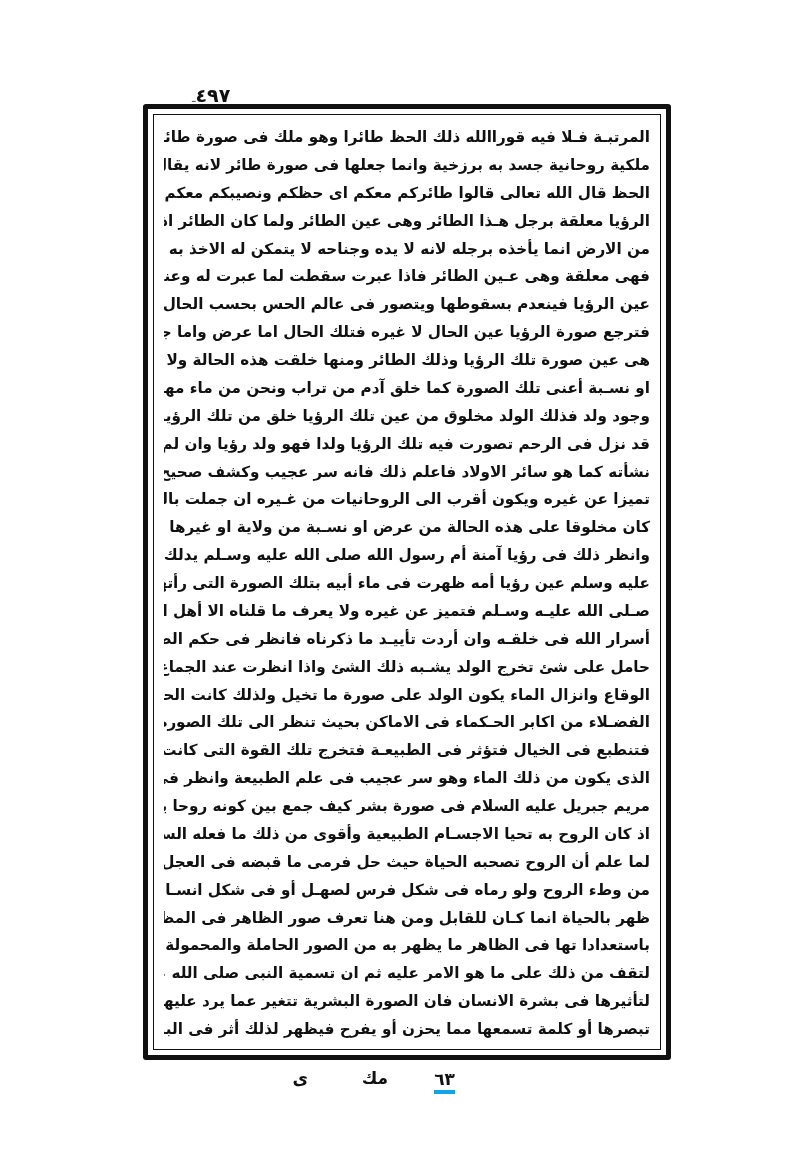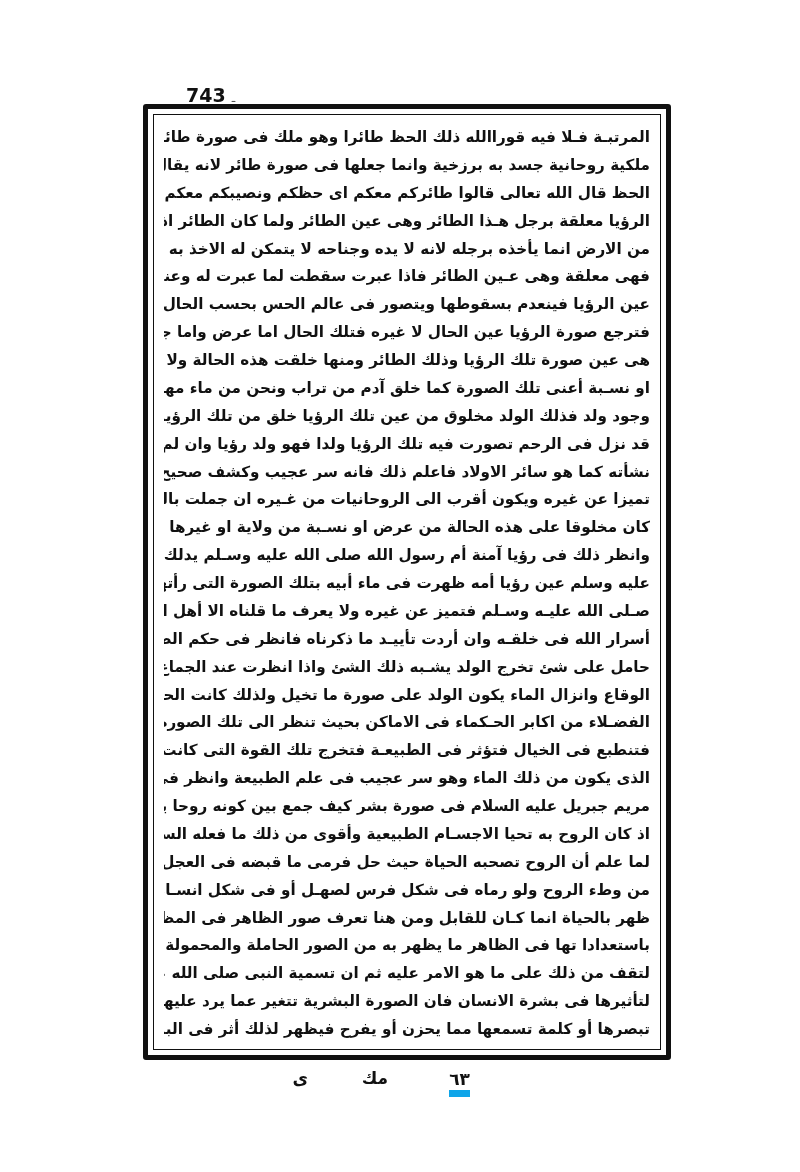--- a/index.html
+++ b/index.html
@@ -12,29 +12,29 @@
                    border: 5px solid #111111; border-radius: 3px; box-sizing: border-box; }
     .frame-inner { position: absolute; left: 5px; top: 5px; right: 5px; bottom: 5px;
                    border: 1.5px solid #111111; box-sizing: border-box; }
     .text-block { position: absolute; left: 10px; right: 10px; top: 8px; bottom: 6px;
                   direction: rtl; display: flex; flex-direction: column; justify-content: space-between; }
     .text-line { font-size: 15.2px; line-height: 28px; height: 28px; white-space: nowrap;
                  text-align: justify; text-align-last: justify; overflow: hidden;
                  font-weight: bold; letter-spacing: -0.2px; }
     .footer { position: absolute; top: 1068px; left: 0; width: 800px; height: 30px; direction: rtl; }
     .footer span { position: absolute; font-size: 17px; font-weight: bold; }
-    .sig-num { right: 330px; border-bottom: 7px solid #0ea5e9; line-height: 22px; }
+    .sig-num { right: 345px; border-bottom: 4px solid #0ea5e9; line-height: 22px; }
     .sig-mark { right: 412px; margin-left: 6px; }
     .sig-ya { right: 492px; }
   </style>
 </head>
 <body>
 
 <div class="page-number">
-  <span>743</span><span class="tick">ـ</span>
+  <span>٤٩٧</span><span class="tick">ـ</span>
 </div>
 
 <div class="frame-outer">
   <div class="frame-inner">
     <div class="text-block" id="text-block">
         <div class="text-line">المرتبـة فـلا فيه قوراالله ذلك الحظ طائرا وهو ملك فى صورة طائر كما يخلق من الاعمال صورا</div>
         <div class="text-line">ملكية روحانية جسد به برزخية وانما جعلها فى صورة طائر لانه يقال طارله سهمه بكذا والطائر</div>
         <div class="text-line">الحظ قال الله تعالى قالوا طائركم معكم اى حظكم ونصيبكم معكم من الخير والشر ويجعل</div>
         <div class="text-line">الرؤيا معلقة برجل هـذا الطائر وهى عين الطائر ولما كان الطائر اذا اقتنص شيأ من الصيد</div>
         <div class="text-line">من الارض انما يأخذه برجله لانه لا يده وجناحه لا يتمكن له الاخذ به لذلك علق الرؤيا برجـله</div>

